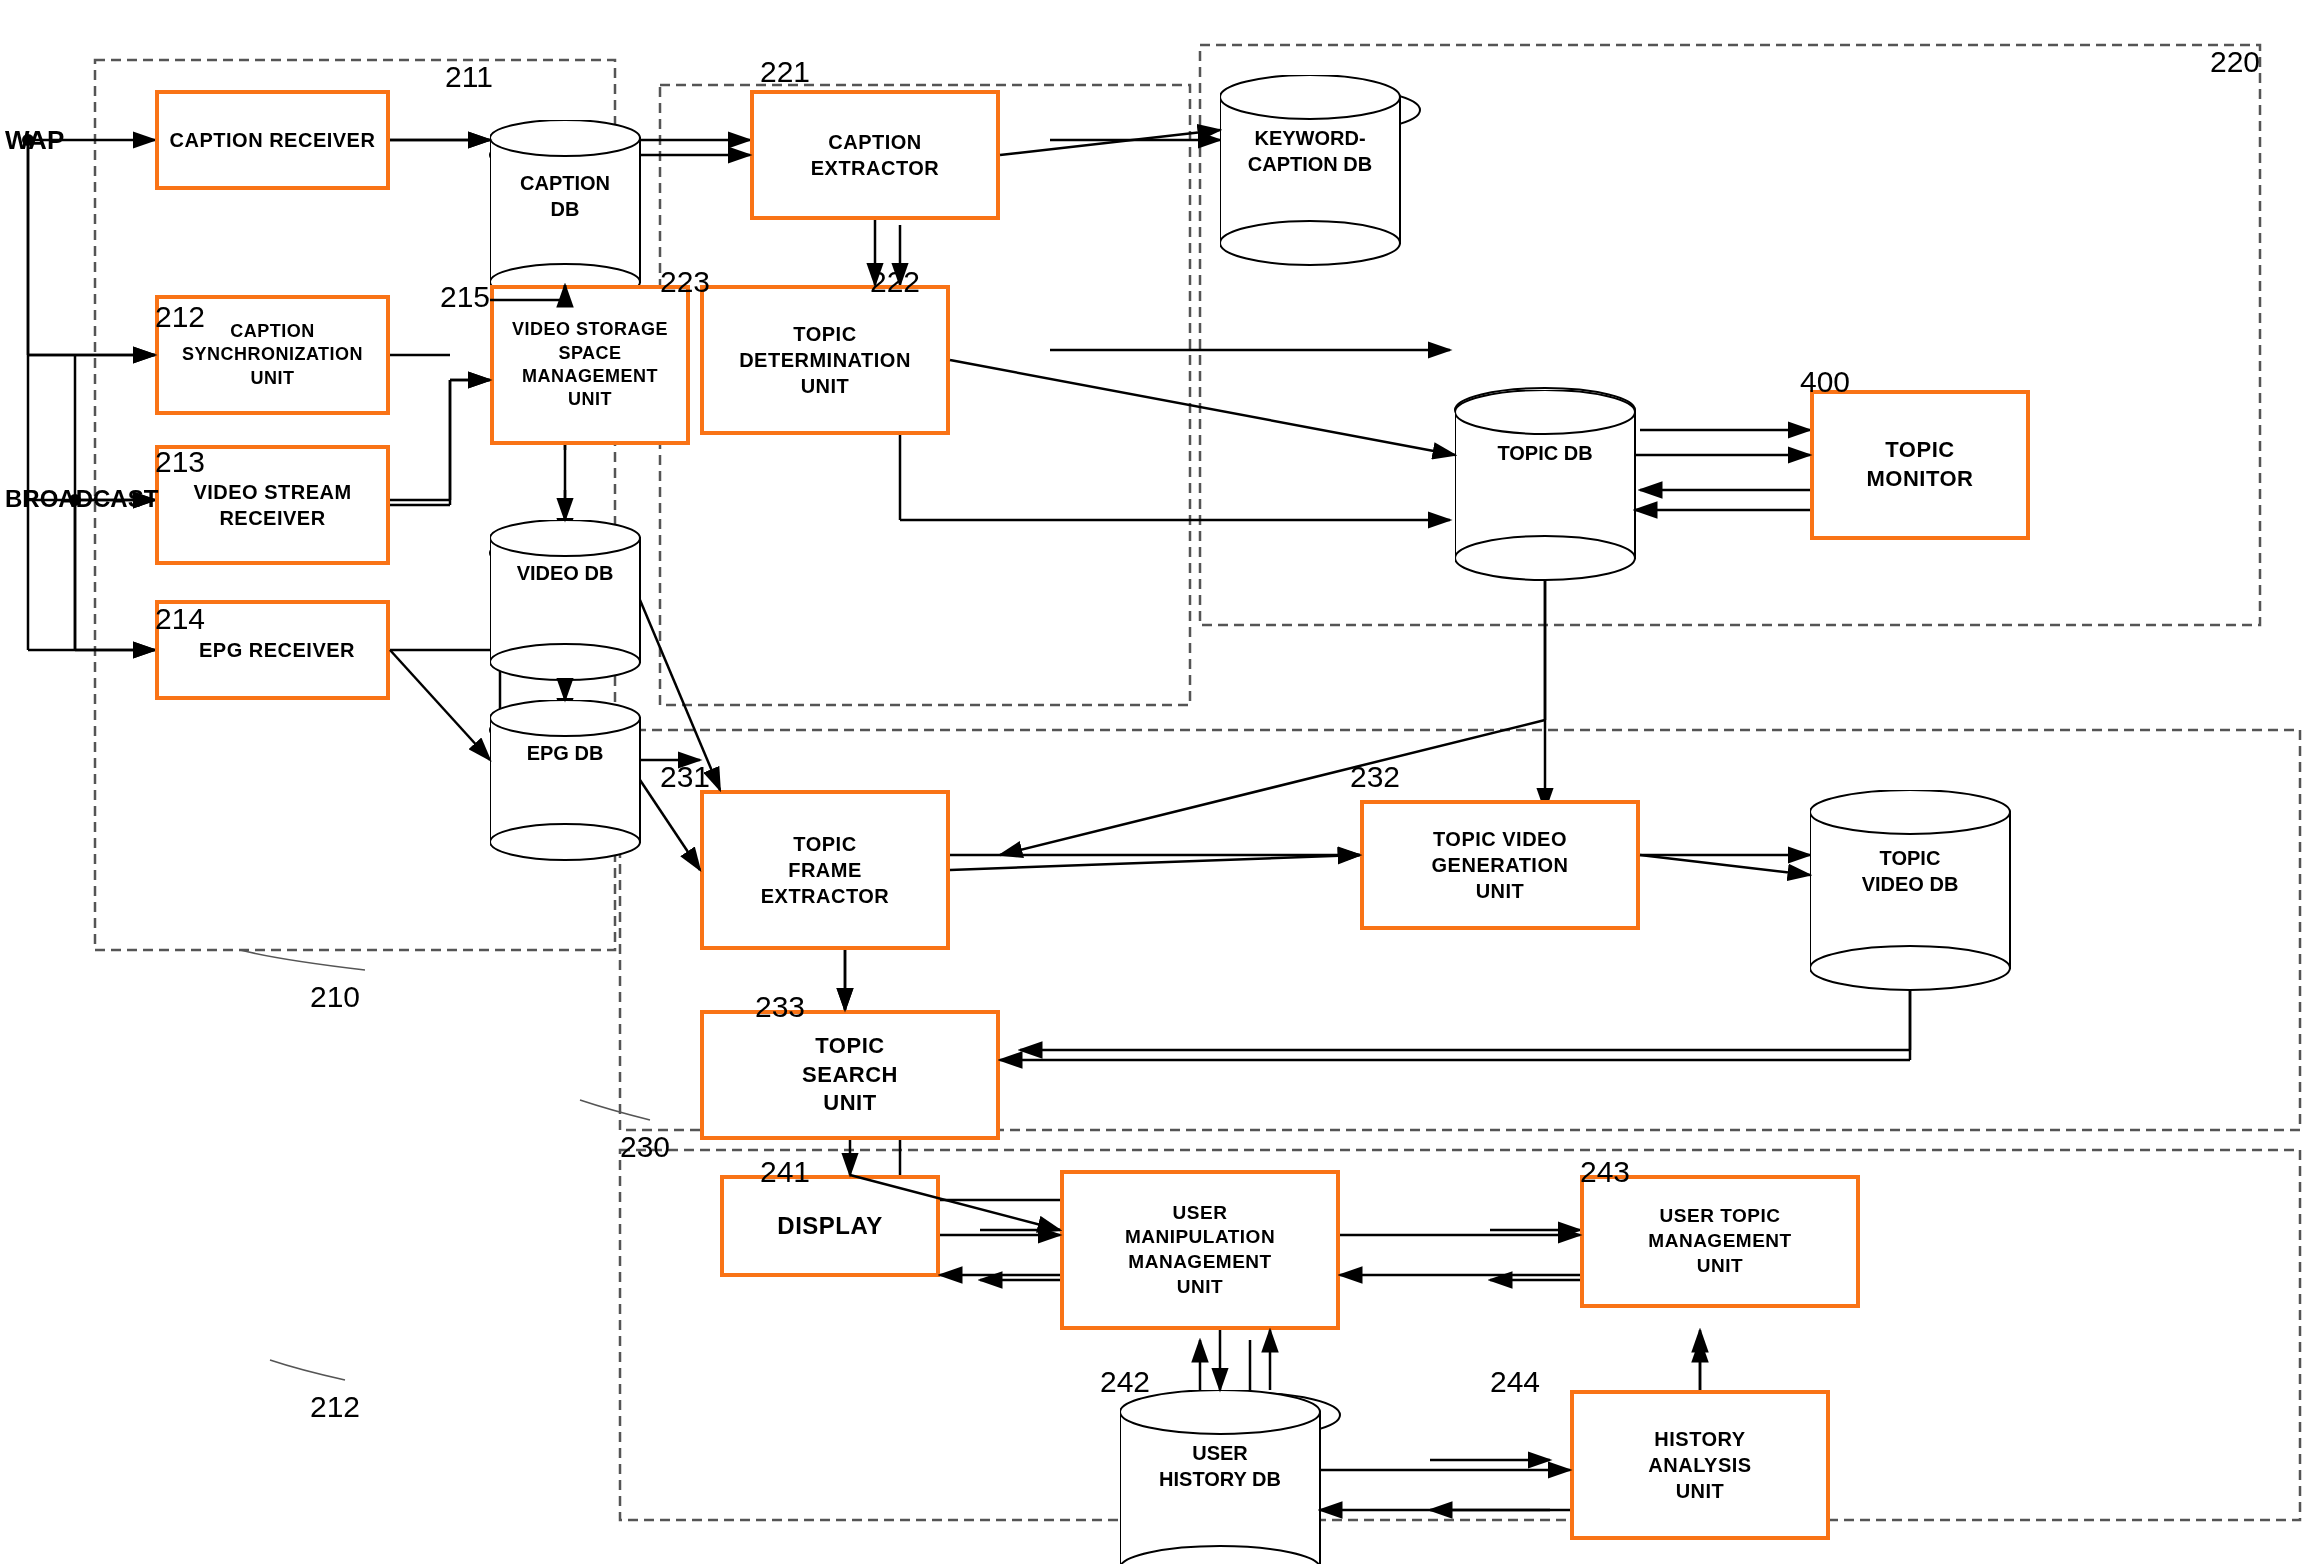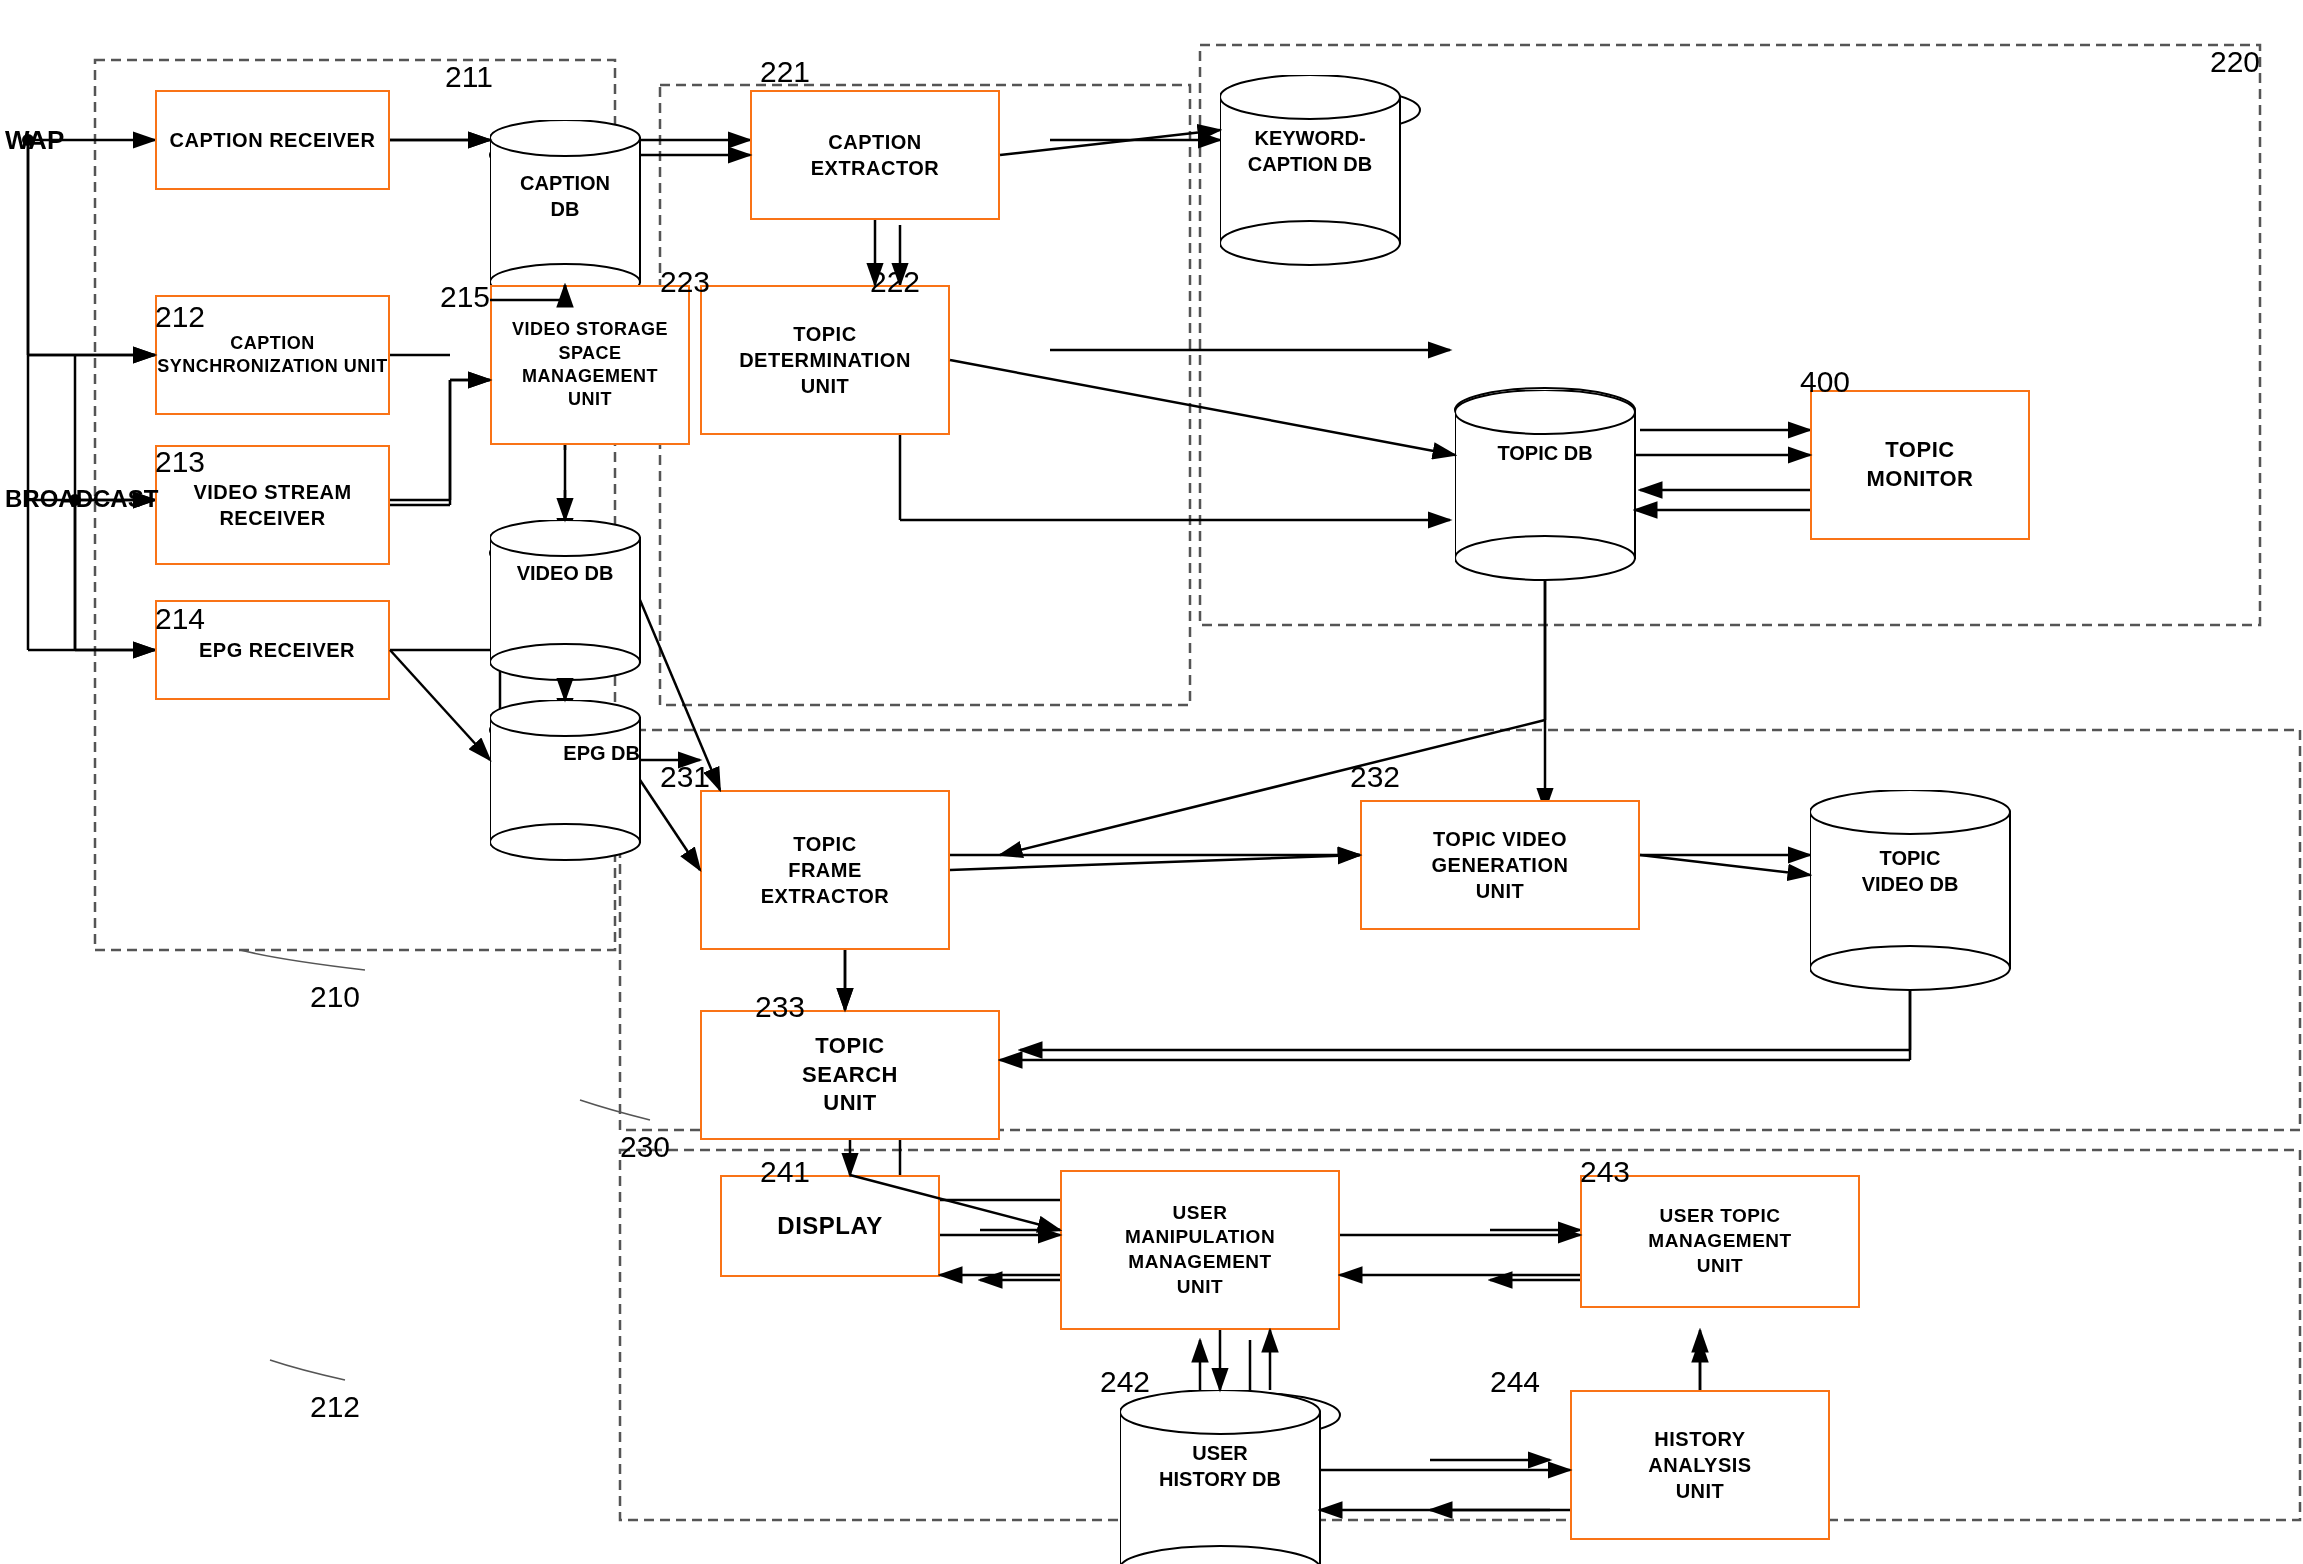--- a/index.html
+++ b/index.html
@@ -18,21 +18,21 @@
       height: 1564px;
     }
     svg {
       position: absolute;
       top: 0; left: 0;
       width: 2303px;
       height: 1564px;
     }
     .block {
       position: absolute;
-      border: 2px solid #f97316;
+      border: 4px solid #f97316;
       background: #fff;
       display: flex;
       align-items: center;
       justify-content: center;
       text-align: center;
       font-size: 22px;
       font-weight: bold;
       font-family: Arial, sans-serif;
       letter-spacing: 0.5px;
       line-height: 1.3;
@@ -211,21 +211,21 @@
     </svg>
     <div style="position:absolute;top:40px;left:0;width:150px;text-align:center;font-size:20px;font-weight:bold;line-height:1.3;">VIDEO DB</div>
   </div>
 
   <div style="position:absolute; left:490px; top:700px; width:150px; height:160px;">
     <svg width="150" height="160" style="position:absolute;top:0;left:0;">
       <rect x="0" y="18" width="150" height="124" fill="#fff" stroke="#000" stroke-width="2"></rect>
       <ellipse cx="75" cy="18" rx="75" ry="18" fill="#fff" stroke="#000" stroke-width="2"></ellipse>
       <ellipse cx="75" cy="142" rx="75" ry="18" fill="#fff" stroke="#000" stroke-width="2"></ellipse>
     </svg>
-    <div style="position:absolute;top:40px;left:0;width:150px;text-align:right;font-size:20px;font-weight:bold;line-height:1.3;">EPG DB</div>
+    <div style="position:absolute;top:40px;left:0;width:150px;text-align:center;font-size:20px;font-weight:bold;line-height:1.3;">EPG DB</div>
   </div>
 
   <div class="block" style="left:750px; top:90px; width:250px; height:130px; font-size:20px;">
     <span>CAPTION<br>EXTRACTOR</span>
   </div>
 
   <div class="block" style="left:700px; top:285px; width:250px; height:150px; font-size:20px;">
     <span>TOPIC<br>DETERMINATION<br>UNIT</span>
   </div>
 

